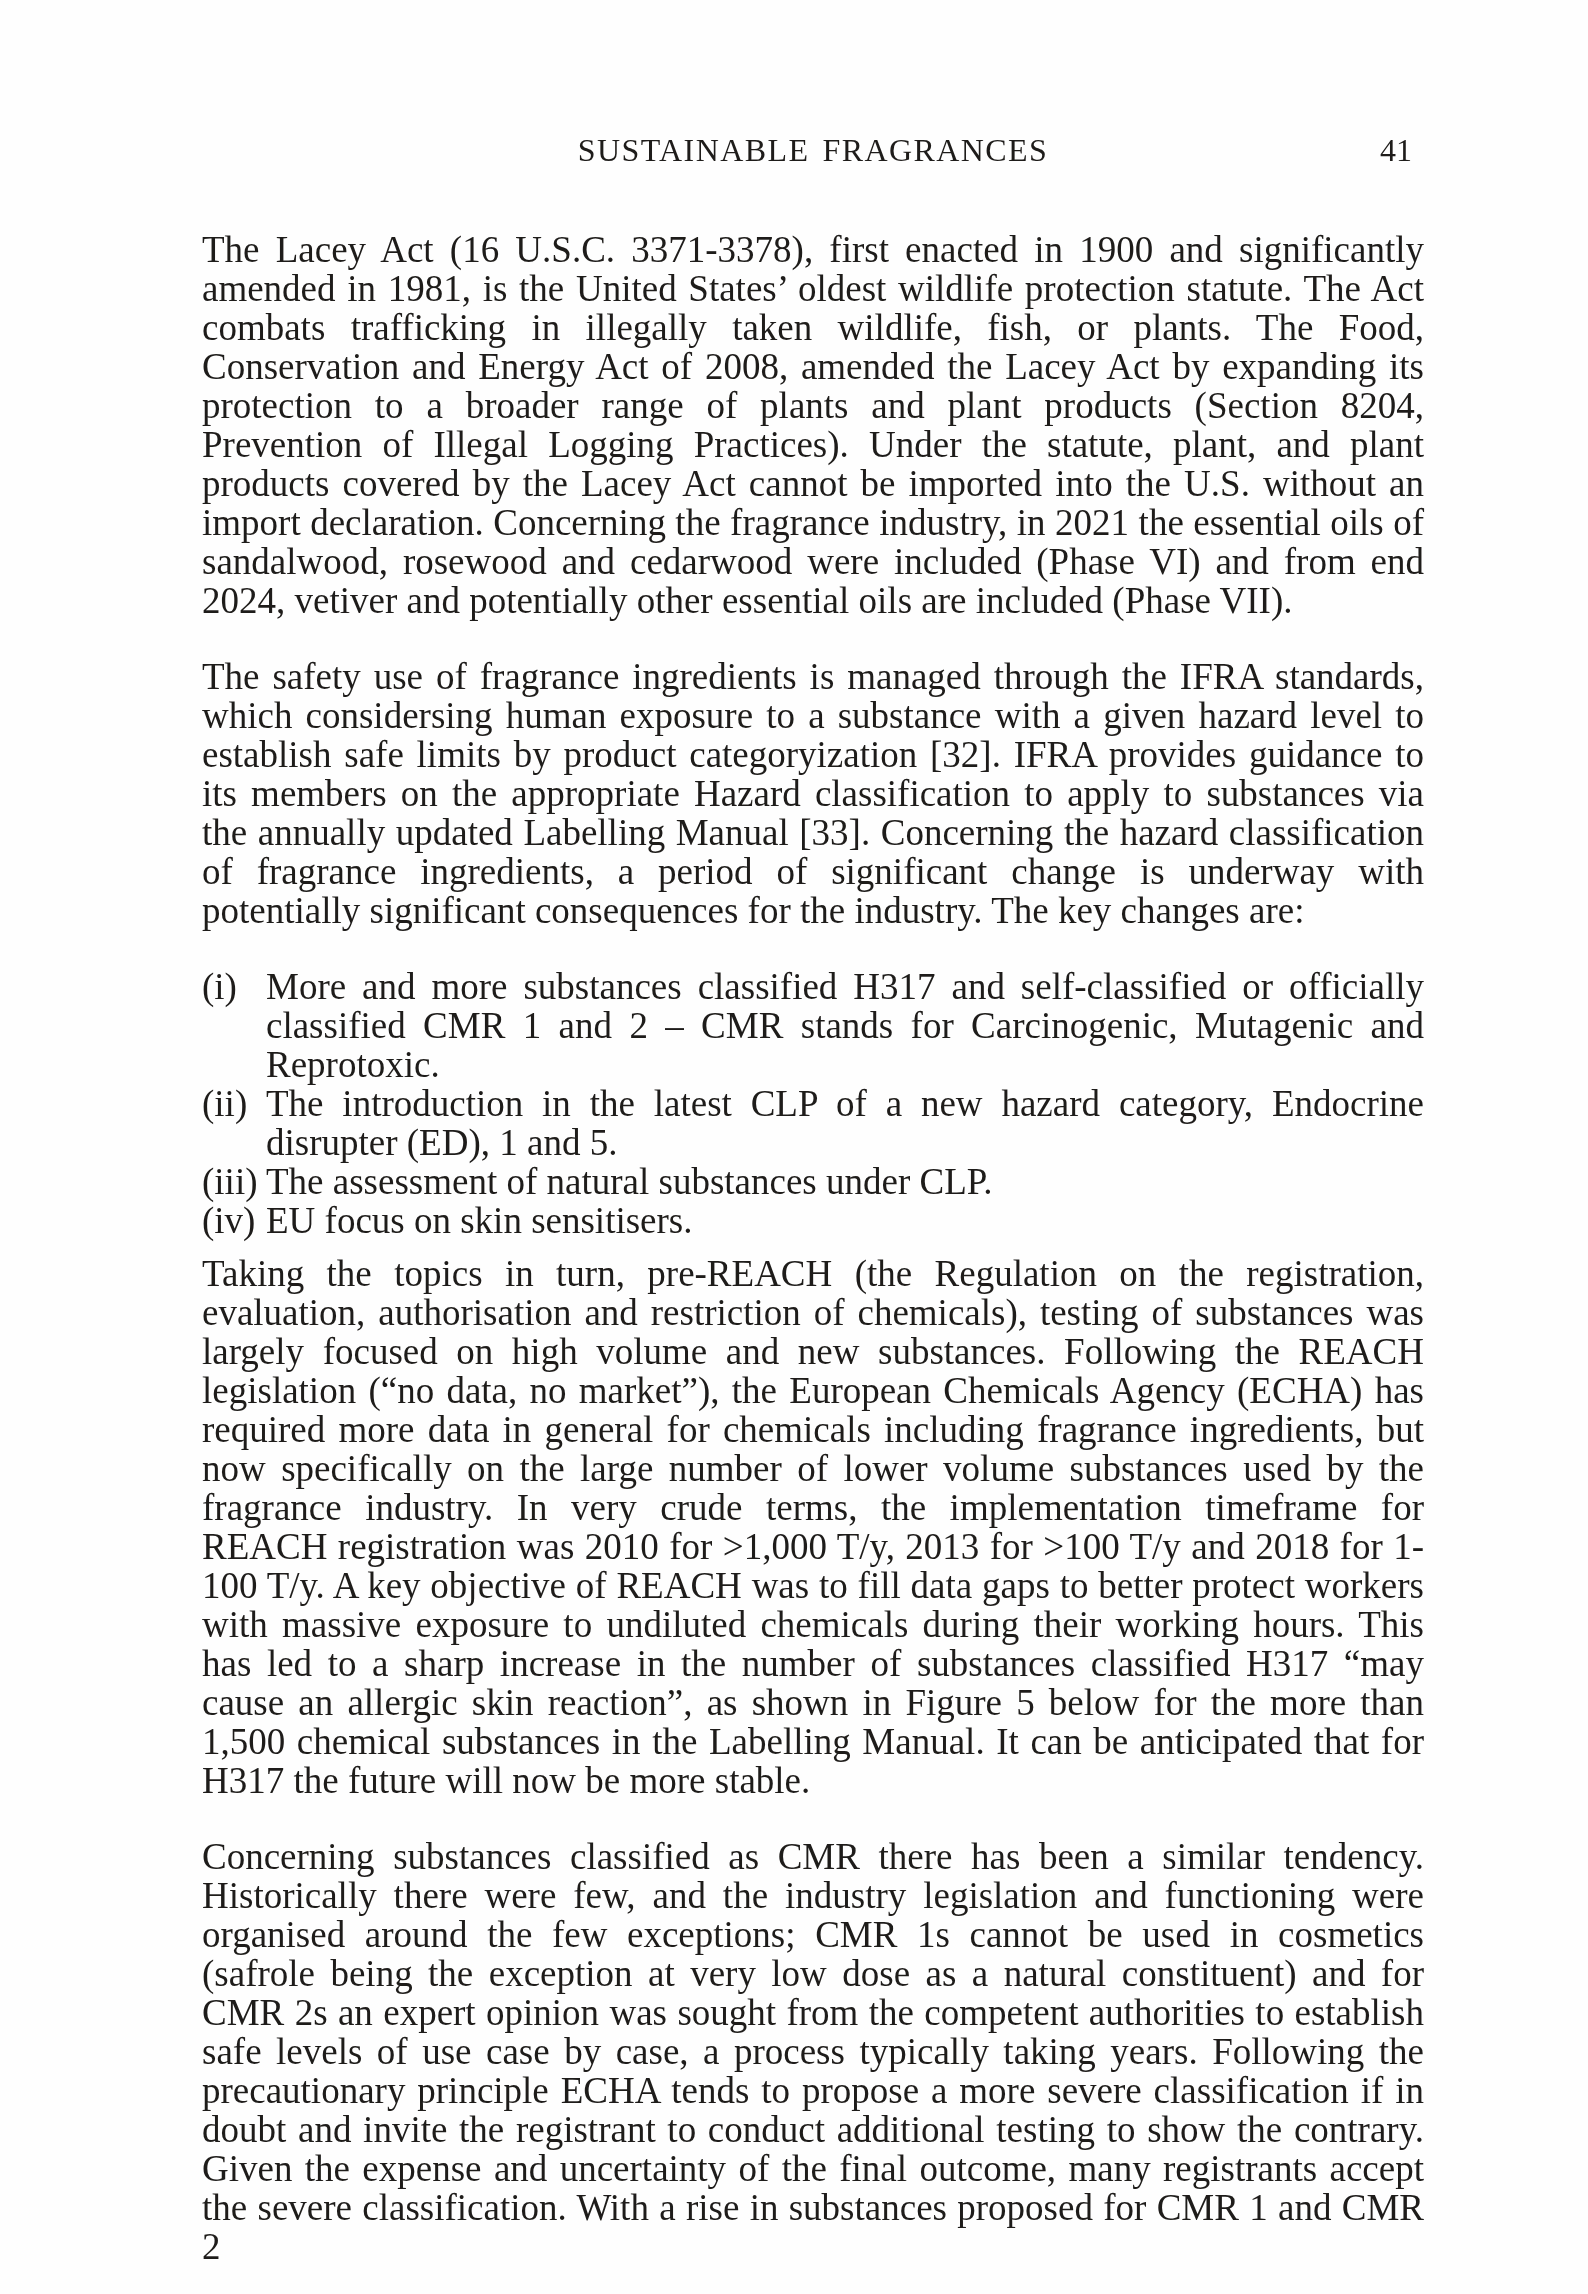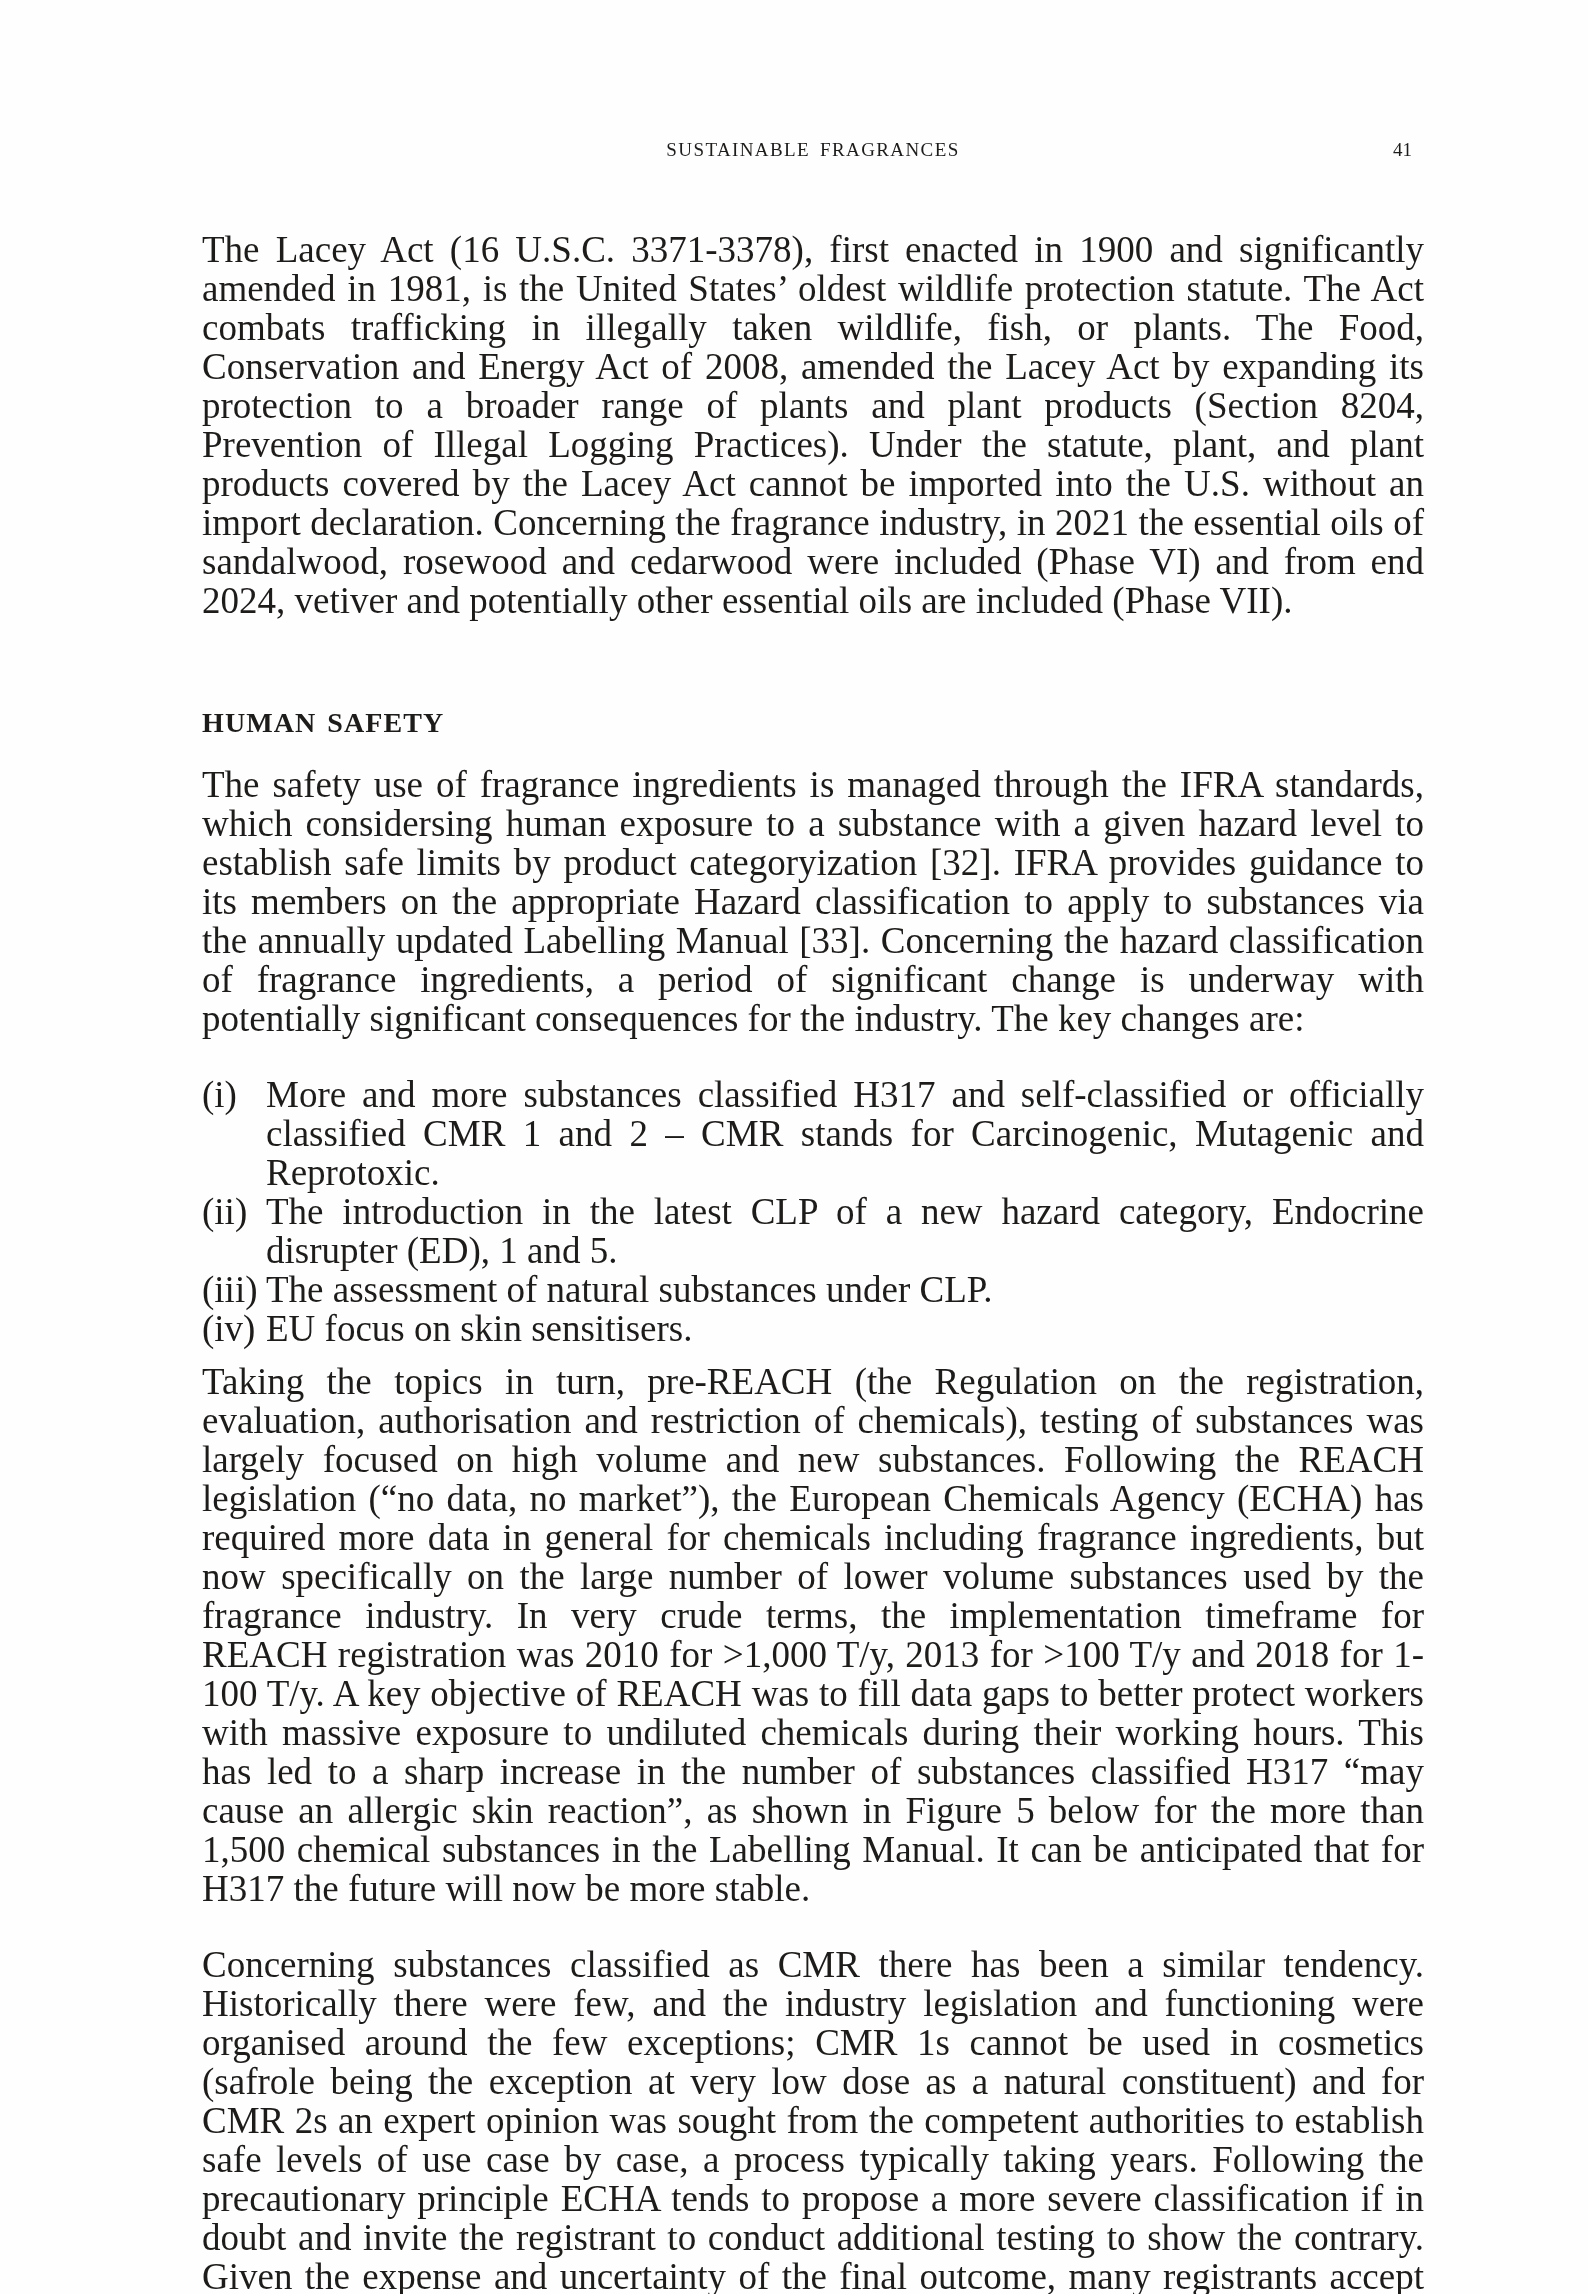--- a/index.html
+++ b/index.html
@@ -19,21 +19,21 @@
   .content {
     position: absolute;
     left: 202px;
     top: 0;
     width: 1222px;
   }
   .running-head {
     position: relative;
     margin-top: 130px;
     height: 40px;
-    font-size: 19px;
+    font-size: 32px;
     line-height: 40px;
   }
   .running-title {
     text-align: center;
     letter-spacing: 1.4px;
     word-spacing: 3.8px;
   }
   .page-number {
     position: absolute;
     right: 12px;
@@ -77,21 +77,20 @@
 <div class="page">
   <div class="content">
 
     <div class="running-head">
       <div class="running-title">SUSTAINABLE FRAGRANCES</div>
       <div class="page-number">41</div>
     </div>
 
     <p class="body-text para-1">The Lacey Act (16 U.S.C. 3371-3378), first enacted in 1900 and significantly amended in 1981, is the United States’ oldest wildlife protection statute. The Act combats trafficking in illegally taken wildlife, fish, or plants. The Food, Conservation and Energy Act of 2008, amended the Lacey Act by expanding its protection to a broader range of plants and plant products (Section 8204, Prevention of Illegal Logging Practices). Under the statute, plant, and plant products covered by the Lacey Act cannot be imported into the U.S. without an import declaration. Concerning the fragrance industry, in 2021 the essential oils of sandalwood, rosewood and cedarwood were included (Phase VI) and from end 2024, vetiver and potentially other essential oils are included (Phase VII).</p>
 
-    <h2 class="section-heading">HUMAN SAFETY</h2>
 
     <p class="body-text para-2">The safety use of fragrance ingredients is managed through the IFRA standards, which considersing human exposure to a substance with a given hazard level to establish safe limits by product categoryization [32]. IFRA provides guidance to its members on the appropriate Hazard classification to apply to substances via the annually updated Labelling Manual [33]. Concerning the hazard classification of fragrance ingredients, a period of significant change is underway with potentially significant consequences for the industry. The key changes are:</p>
 
     <div class="body-text roman-list">
       <div class="list-item">
         <span class="list-marker">(i)</span>
         <span class="list-text">More and more substances classified H317 and self-classified or officially classified CMR 1 and 2 – CMR stands for Carcinogenic, Mutagenic and Reprotoxic.</span>
       </div>
       <div class="list-item">
         <span class="list-marker">(ii)</span>

